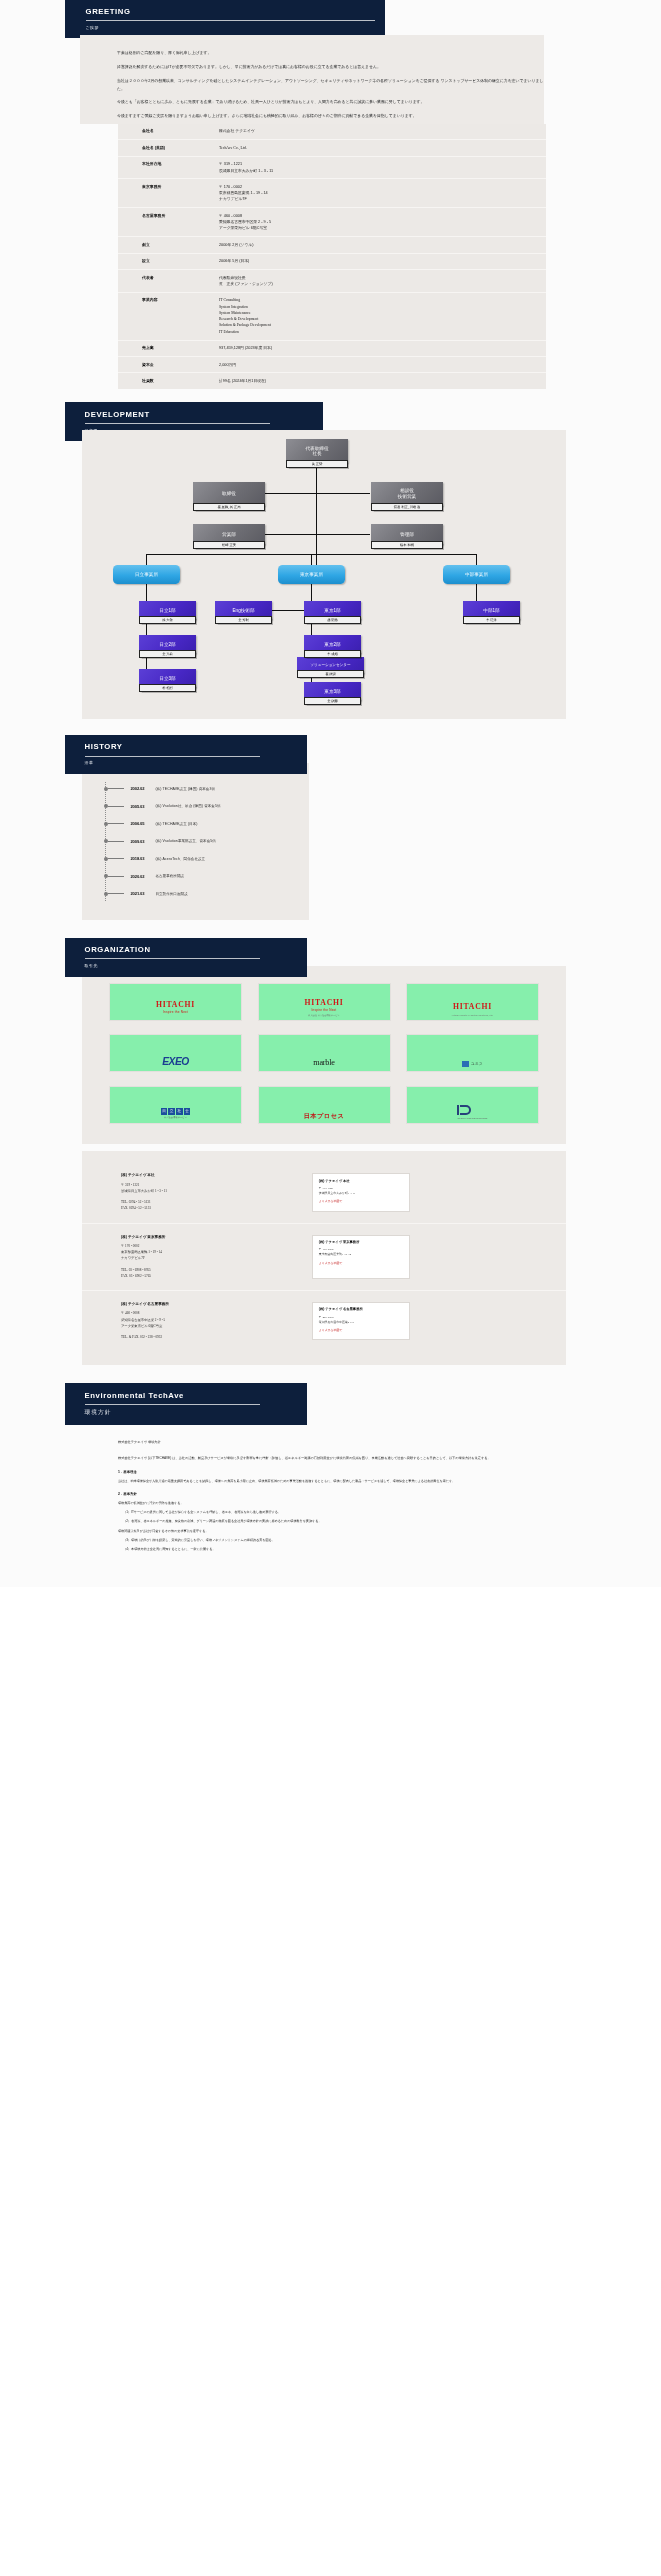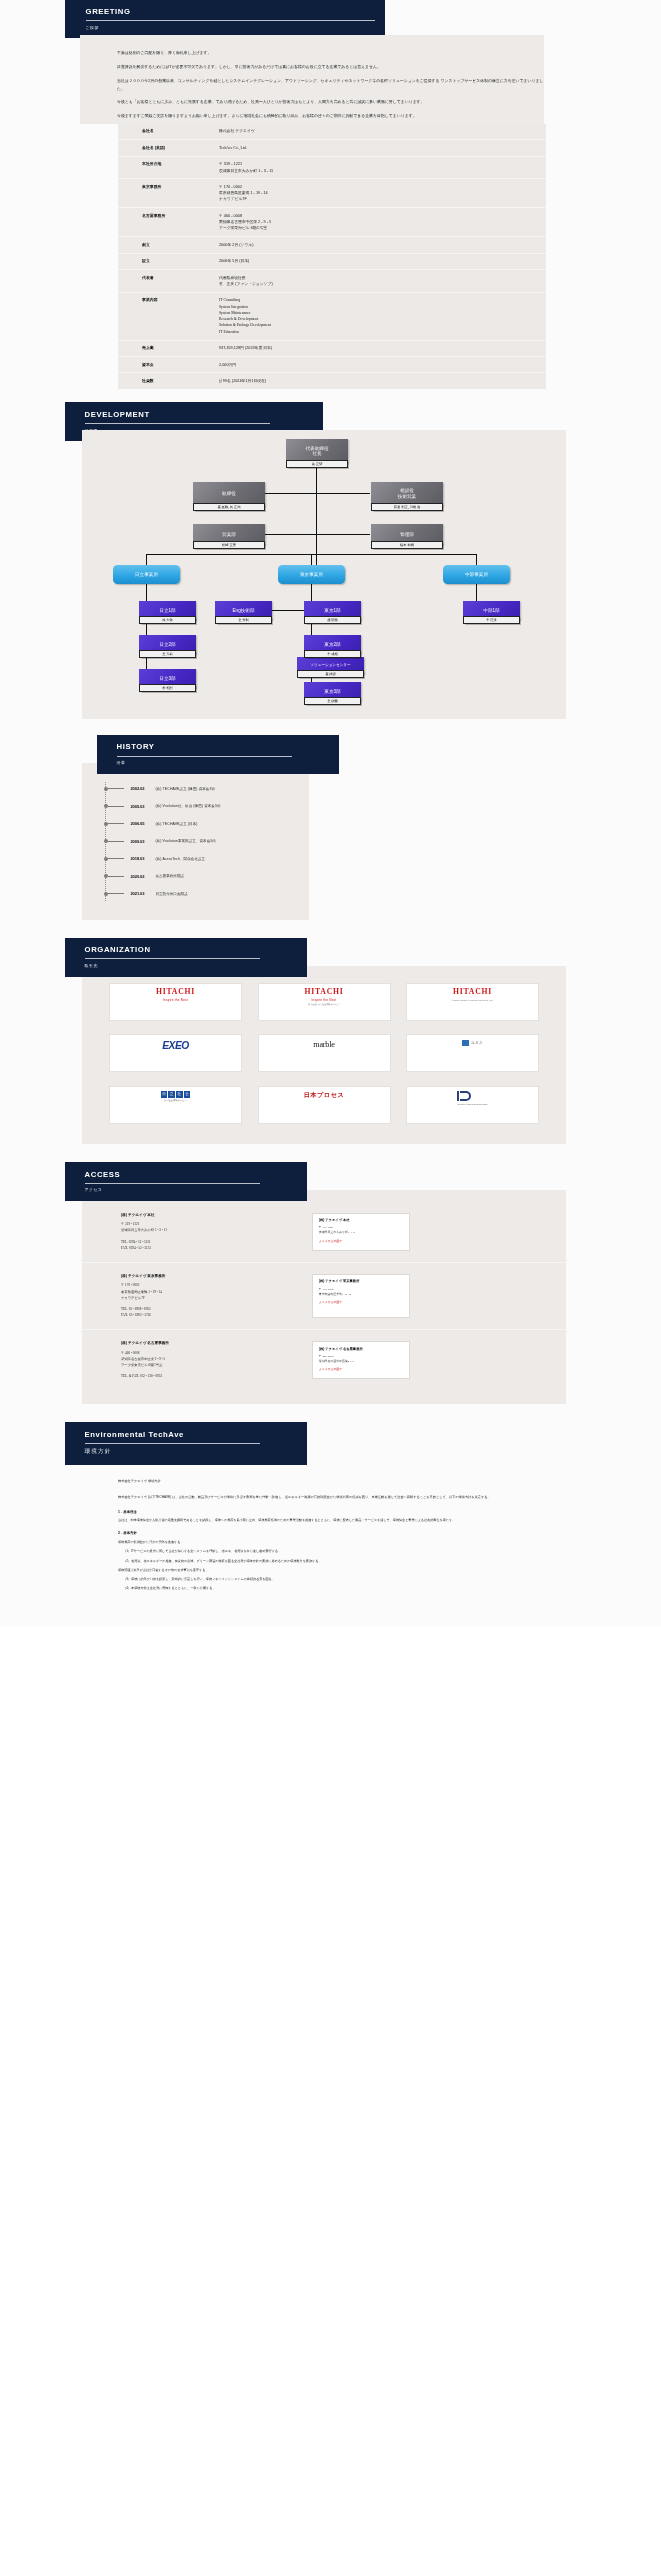--- a/index.html
+++ b/index.html
@@ -105,40 +105,40 @@
   .grey .box{background:linear-gradient(135deg,#8e8e94 0%,#6e6e74 55%,#5a5a61 100%);}
   .cyan .box{
     background:linear-gradient(180deg,#63c0ee 0%,#2fa6e4 55%,#1d8fce 100%);
     border-radius:4.6px;font-size:4.6px;
   }
   .violet .box{background:linear-gradient(135deg,#5b3fd6 0%,#4727c4 60%,#3a1fae 100%);}
   .oline{position:absolute;background:#111;}
 
   
   .history{background:#fbfbfb;padding-bottom:17.5px;}
-  .history .sec-band{width:242px;margin-left:97px;}
+  .history .sec-band{width:242px;margin-left:65px;}
   .history .sec-rule{width:175px;}
   .hist-panel{margin:-11.3px 0 0 82px;width:227px;background:#edeae7;padding:17.5px 0 17.5px 0;}
   .hist-list{position:relative;margin-left:21.6px;}
   .hist-spine{position:absolute;left:1.8px;top:2.1px;bottom:2.1px;width:0;border-left:0.8px dotted #8e8e8e;}
   .hist-item{display:flex;align-items:center;height:17.5px;position:relative;}
   .hist-dot{width:4.1px;height:4.1px;border-radius:50%;background:#7c7c7c;flex:0 0 4.1px;position:relative;z-index:2;}
   .hist-stem{width:16.5px;height:0.8px;background:#7c7c7c;}
   .hist-date{font-size:4.1px;font-weight:700;color:#111;margin-left:6.2px;width:25px;flex:0 0 25px;font-family:"Liberation Sans",sans-serif;letter-spacing:-0.1px;}
   .hist-text{font-size:3.5px;color:#2a2a2a;letter-spacing:0.1px;}
 
   
   .coop{background:#fbfbfb;padding-bottom:17.5px;}
   .coop .sec-band{width:242px;margin-left:65px;}
   .coop .sec-rule{width:175px;}
   .coop-panel{margin:-11.3px 0 0 82px;width:484px;background:#edeae7;padding:17.5px 27px 20.6px 27px;}
   .coop-grid{display:grid;grid-template-columns:repeat(3,1fr);gap:13.4px 15.5px;}
   .coop-cell{
-    background:#ffffff;border:0.5px solid #e3e0dd;height:38px;
-    display:flex;align-items:flex-start;justify-content:center;padding:4.1px;
+    background:#86efac;border:0.5px solid #e3e0dd;height:38px;
+    display:flex;align-items:flex-end;justify-content:center;padding:4.1px;
   }
   .lg{text-align:center;line-height:1.15;}
   .lg-hitachi{color:#d01717;font-family:"Liberation Serif",serif;font-weight:700;font-size:7.7px;letter-spacing:0.8px;}
   .lg-hitachi-sub{color:#d01717;font-size:3.1px;letter-spacing:0.2px;margin-top:1.5px;font-family:"Liberation Sans",sans-serif;font-weight:400;}
   .lg-hitachi-sub2{color:#6f6f6f;font-size:2.1px;letter-spacing:0.1px;margin-top:1px;}
   .lg-exeo{font-family:"Liberation Sans",sans-serif;font-weight:700;font-size:10.3px;color:#1b3f91;letter-spacing:-0.5px;font-style:italic;}
   .lg-marble{font-family:"Liberation Serif",serif;font-size:8.2px;color:#1a1a1a;font-weight:400;letter-spacing:-0.2px;}
   .lg-unis{display:flex;align-items:center;gap:2.1px;}
   .lg-unis .sq{width:6.7px;height:6.7px;background:#2b6fb5;}
   .lg-unis .tx{font-size:3.6px;color:#1d1d1d;letter-spacing:0.3px;}
@@ -560,27 +560,20 @@
                 <span class="d"></span>
               </div>
               <div class="lg-id-cap">INFORMATION DEVELOPMENT</div>
             </div>
           </div>
         </div>
     </div>
   </section>
 
   <section class="section access">
-    <div class="sec-band">
-      <div class="inner">
-        <div class="sec-title">ACCESS</div>
-        <div class="sec-rule"></div>
-        <div class="sec-sub">アクセス</div>
-      </div>
-    </div>
     <div class="acc-panel" id="acc-panel">
         <div class="acc-block">
           <div class="acc-row">
             <div class="acc-col">
               <div class="acc-name">(株) テクエイヴ 本社</div>
               <div class="acc-line ja">〒 319 - 1221</div>
               <div class="acc-line ja">茨城県日立市大みか町 1 - 3 - 11</div>
               <div class="acc-gap"></div>
               <div class="acc-line">TEL. 0294 - 52 - 5131</div>
               <div class="acc-line">FAX. 0294 - 52 - 5131</div>

